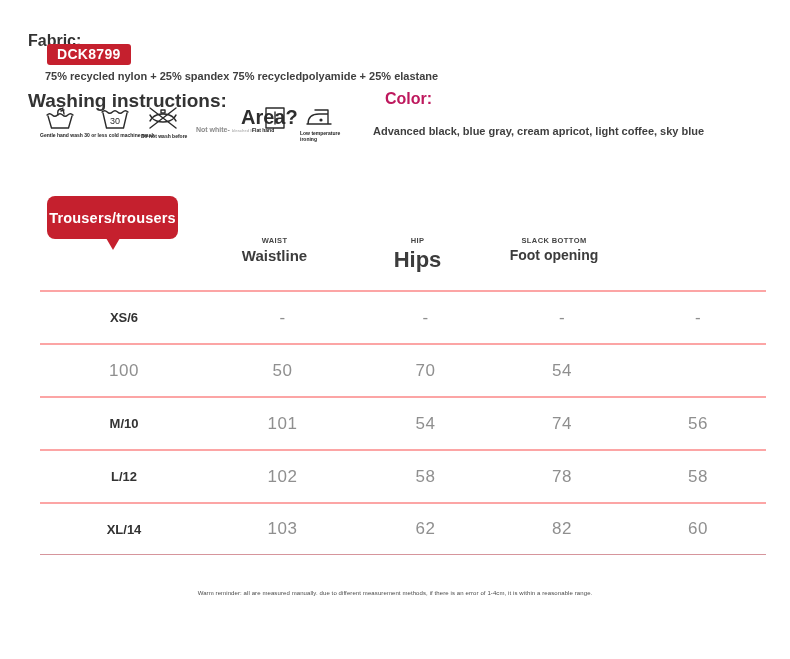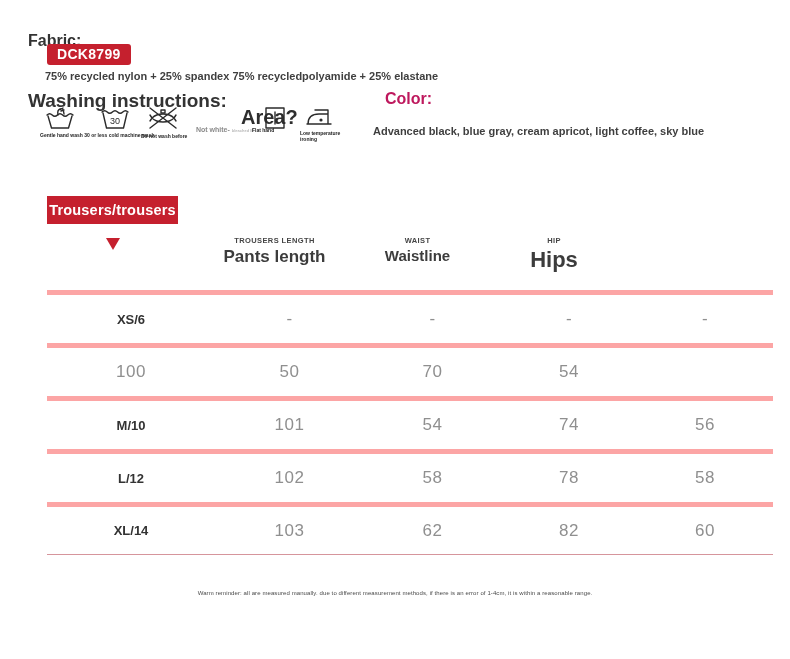--- a/index.html
+++ b/index.html
@@ -28,22 +28,22 @@
   }
   .area-label { left:200px; top:106px; font-size:20px; font-weight:bold; color:#2e2e2e;margin-left:41px; }
   .area-note { left:196px; top:126px; font-size:7px; color:#8a8a8a; font-weight:600; }
   .area-note .tail { font-size:4px; opacity:.6; }
 
   .color-label { left:385px; top:90px; font-size:16px; font-weight:bold; color:#be185d; }
   .color-values { left:373px; top:125px; font-size:11px; font-weight:600; color:#3f3f3f; }
 
   
   .tab {
-    left:47px; top:196px; width:131px; height:28px; background:#c5202e; color:#fff;
-    border-radius:0; display:flex; align-items:center; justify-content:center;
+    left:47px; top:196px; width:131px; height:43px; background:#c5202e; color:#fff;
+    border-radius:8px; display:flex; align-items:center; justify-content:center;
     font-size:14.5px; font-weight:bold; letter-spacing:.2px;
   }
   .tab-pointer {
     left:106px; top:238px; width:0; height:0;
     border-left:7px solid transparent; border-right:7px solid transparent;
     border-top:12px solid #c5202e;
   }
 
   
   .thead, .trow {
@@ -53,21 +53,21 @@
   .thead { top:230px; height:60px; }
   .th { display:flex; flex-direction:column; align-items:center; justify-content:flex-start; padding-top:6px; }
   .th-small { font-size:7.5px; letter-spacing:.4px; color:#454545; font-weight:600; }
   .th-large { color:#3c3c3c; margin-top:2px; }
   .th-large.c0 { font-size:17px; font-weight:600; }
   .th-large.c1 { font-size:15px; font-weight:600; }
   .th-large.c2 { font-size:22px; font-weight:bold; }
   .th-large.c3 { font-size:14px; font-weight:bold; }
 
   .tbody { top:290px; left:32px; width:726px; }
-  .trow { position:relative; left:15px; height:53px; border-top:5px solid #fca5a5; }
+  .trow { position:relative; left:8px; height:53px; border-top:2px solid #fca5a5; }
   .trow:last-child { border-bottom:1px solid #d6959c; }
   .td { display:flex; align-items:center; justify-content:center; }
   .td-size { font-size:13px; font-weight:600; color:#333; }
   .td-val  { font-size:17px; color:#8f8f8f; font-weight:400; letter-spacing:.5px; }
 
   .reminder {
     left:0; top:590px; width:100%; text-align:center;
     font-size:6px; color:#4a4a4a; letter-spacing:.1px;
   }
 
@@ -134,30 +134,30 @@
 
   <div class="abs color-label">Color:</div>
   <div class="abs color-values">Advanced black, blue gray, cream apricot, light coffee, sky blue</div>
 
   <div class="abs tab">Trousers/trousers</div>
   <div class="abs tab-pointer"></div>
 
   <div class="abs thead">
     <div class="th"></div>
     <div class="th">
-      <span class="th-small">TROUSERS LENGTH</span>
-      <span class="th-large c0">Pants length</span>
-    </div>
-    <div class="th">
       <span class="th-small">WAIST</span>
       <span class="th-large c1">Waistline</span>
     </div>
     <div class="th">
       <span class="th-small">HIP</span>
       <span class="th-large c2">Hips</span>
+    </div>
+    <div class="th">
+      <span class="th-small">SLACK BOTTOM</span>
+      <span class="th-large c3">Foot opening</span>
     </div>
   </div>
 
   <div class="abs tbody">
     <div class="trow">
       <div class="td td-size">XS/6</div>
       <div class="td td-val">-</div>
       <div class="td td-val">-</div>
       <div class="td td-val">-</div>
       <div class="td td-val">-</div>

